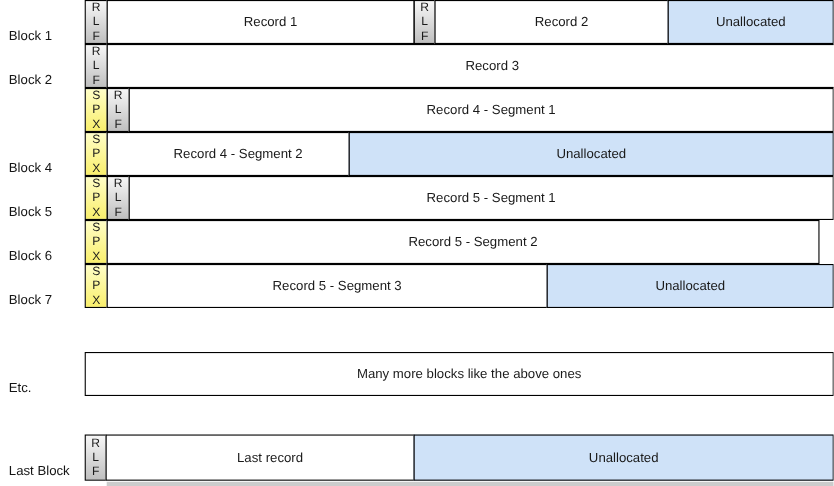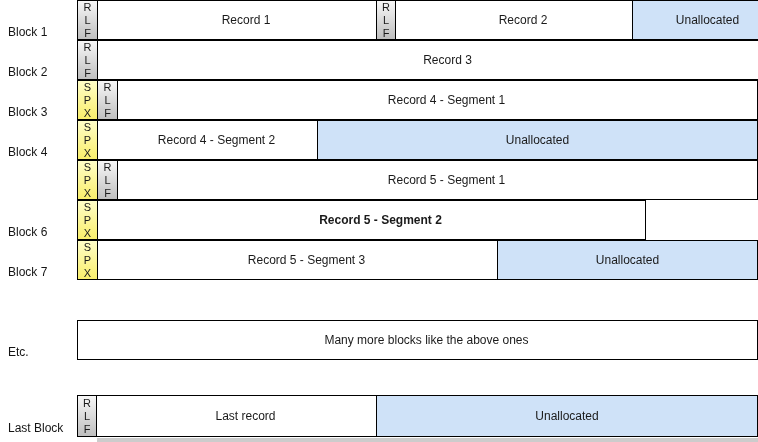--- a/index.html
+++ b/index.html
@@ -40,38 +40,37 @@
   <div class="row" style="top:0px;">
     <div class="row-label">Block 1</div>
     <div class="boxes">
       <div class="seg hdr gray" style="width:21px;">R
 L
 F</div>
       <div class="seg record" style="width:280px;">Record 1</div>
       <div class="seg hdr gray" style="width:20px;">R
 L
 F</div>
-      <div class="seg record" style="width:238px;">Record 2</div>
+      <div class="seg record" style="width:213px;">Record 2</div>
       <div class="seg unalloc" style="width:151px;">Unallocated</div>
     </div>
   </div>
 
   <div class="row" style="top:40px;">
     <div class="row-label">Block 2</div>
     <div class="boxes">
       <div class="seg hdr gray" style="width:21px;">R
 L
 F</div>
       <div class="seg record" style="width:683px;">Record 3</div>
       <div class="seg unalloc" style="width:91px;">Unallocated</div>
     </div>
   </div>
 
   <div class="row" style="top:80px;">
-    <div class="row-label">Block 3</div>
     <div class="boxes">
       <div class="seg hdr yellow" style="width:21px;">S
 P
 X</div>
       <div class="seg hdr gray" style="width:21px;">R
 L
 F</div>
       <div class="seg record" style="width:641px;">Record 4 - Segment 1</div>
     </div>
   </div>
@@ -81,38 +80,39 @@
     <div class="boxes">
       <div class="seg hdr yellow" style="width:21px;">S
 P
 X</div>
       <div class="seg record" style="width:221px;">Record 4 - Segment 2</div>
       <div class="seg unalloc" style="width:441px;">Unallocated</div>
     </div>
   </div>
 
   <div class="row" style="top:160px;">
+    <div class="row-label">Block 5</div>
     <div class="boxes">
       <div class="seg hdr yellow" style="width:21px;">S
 P
 X</div>
       <div class="seg hdr gray" style="width:21px;">R
 L
 F</div>
       <div class="seg record" style="width:641px;">Record 5 - Segment 1</div>
     </div>
   </div>
 
   <div class="row" style="top:200px;">
     <div class="row-label">Block 6</div>
     <div class="boxes">
       <div class="seg hdr yellow" style="width:21px;">S
 P
 X</div>
-      <div class="seg record" style="width:549px;font-weight:bold;">Record 5 - Segment 2</div>
+      <div class="seg record" style="width:648px;">Record 5 - Segment 2</div>
     </div>
   </div>
 
   <div class="row" style="top:240px;">
     <div class="row-label">Block 7</div>
     <div class="boxes">
       <div class="seg hdr yellow" style="width:21px;">S
 P
 X</div>
       <div class="seg record" style="width:401px;">Record 5 - Segment 3</div>

